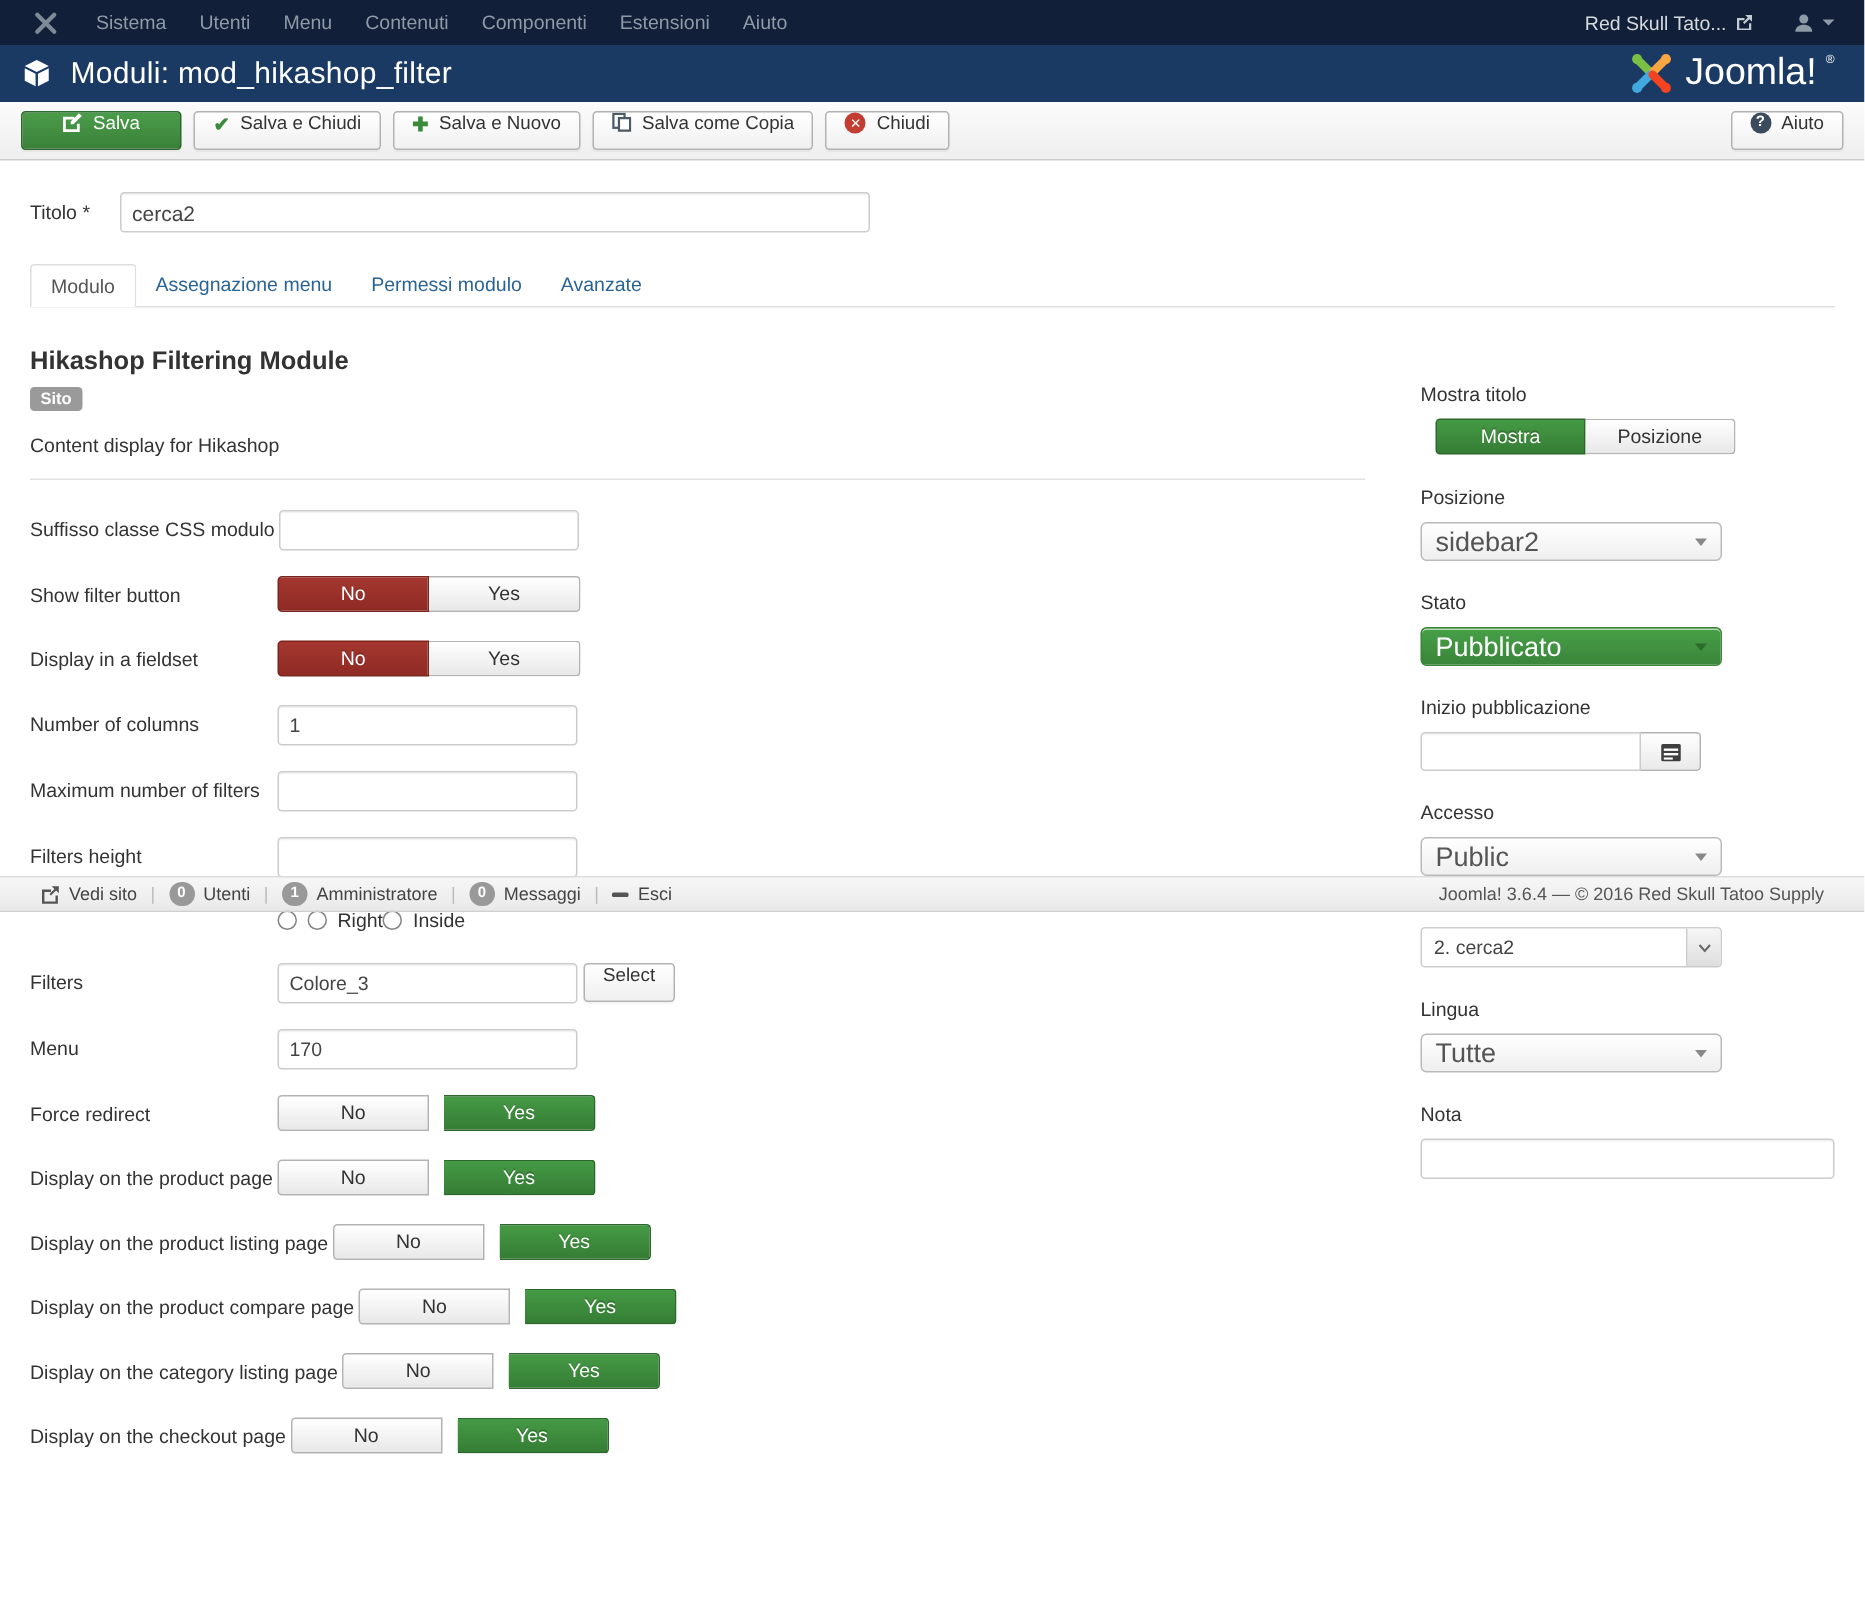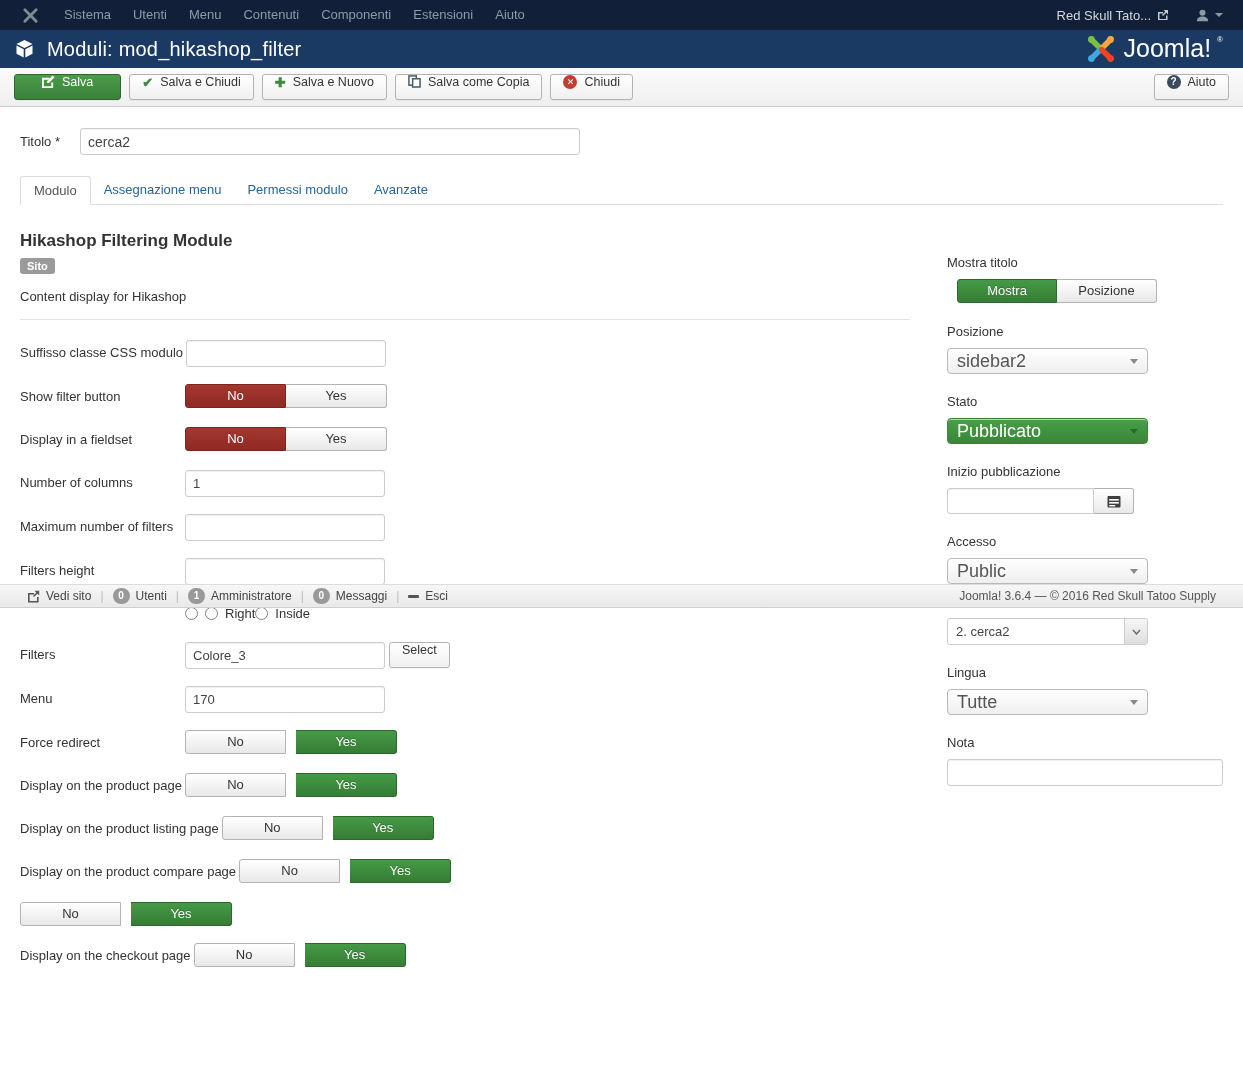--- a/index.html
+++ b/index.html
@@ -299,20 +299,21 @@
 
       <div class="row">
         <span class="lbl">Display on the product compare page</span>
         <div class="btn-toggle">
           <button class="opt">No</button>
           <button class="opt on-green">Yes</button>
         </div>
       </div>
 
       <div class="row">
+        <span class="lbl">Display on the category listing page</span>
         <div class="btn-toggle">
           <button class="opt">No</button>
           <button class="opt on-green">Yes</button>
         </div>
       </div>
 
       <div class="row">
         <span class="lbl">Display on the checkout page</span>
         <div class="btn-toggle">
           <button class="opt">No</button>

